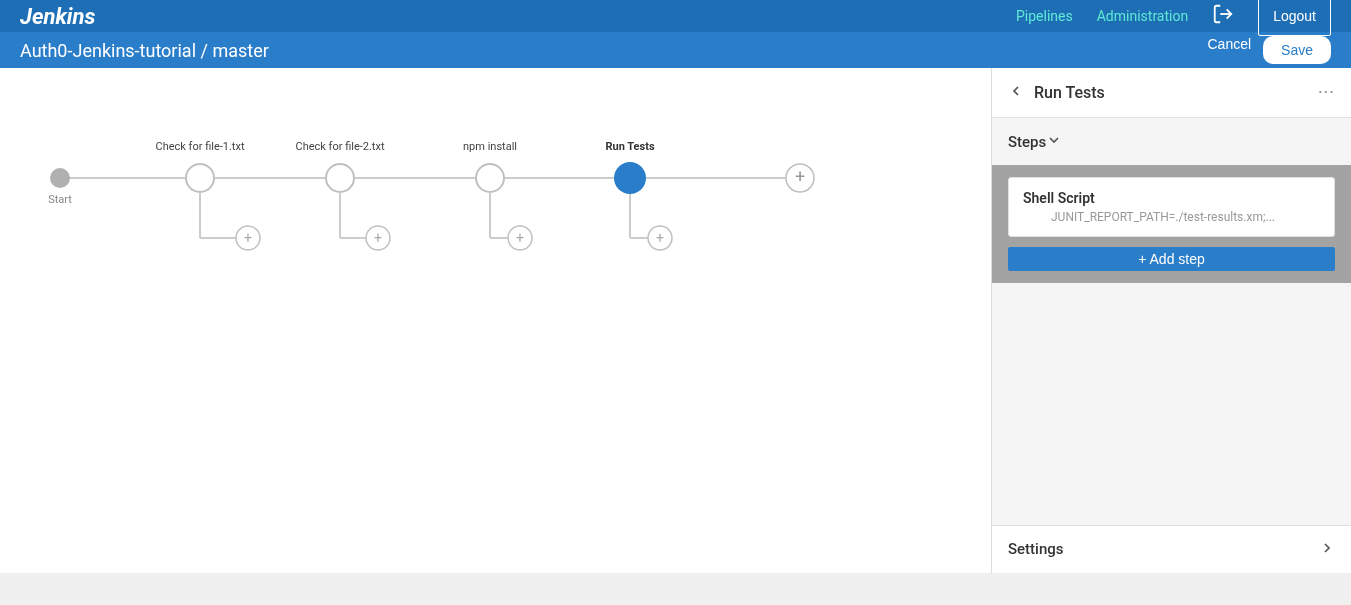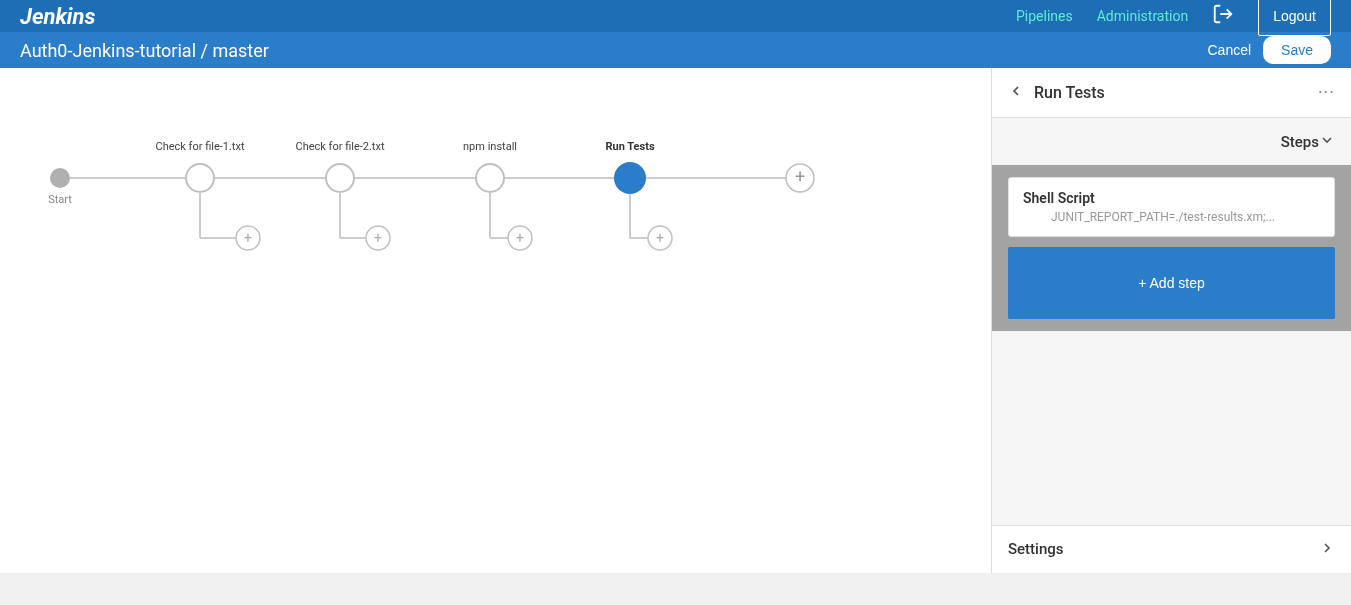--- a/index.html
+++ b/index.html
@@ -52,21 +52,21 @@
       justify-content: space-between;
     }
     .sub-header-title {
       color: white;
       font-size: 18px;
       font-weight: 400;
     }
     .sub-header-actions {
       display: flex;
       gap: 12px;
-      align-items: center;
+      align-items: flex-start;
     }
     .cancel-btn {
       background: transparent;
       border: none;
       color: white;
       font-size: 14px;
       cursor: pointer;
     }
     .save-btn {
       background: white;
@@ -142,21 +142,21 @@
       cursor: pointer;
       letter-spacing: 1px;
     }
 
     
     .section-header {
       background: #f5f5f5;
       padding: 14px 16px;
       display: flex;
       align-items: center;
-      justify-content: flex-end;
+      justify-content: flex-start;
       cursor: pointer;
     }
 
     .section-title {
       font-size: 15px;
       font-weight: 500;
       color: #333;
     }
 
     .chevron-icon {
@@ -191,21 +191,21 @@
       color: #999;
       margin-left: 28px;
     }
 
     
     .add-step-btn {
       background: #2a7dc9;
       color: white;
       border: none;
       width: 100%;
-      padding: 28px;
+      padding: 4px;
       font-size: 14px;
       cursor: pointer;
       border-radius: 2px;
       display: flex;
       align-items: center;
       justify-content: center;
       gap: 6px;
     }
 
     

